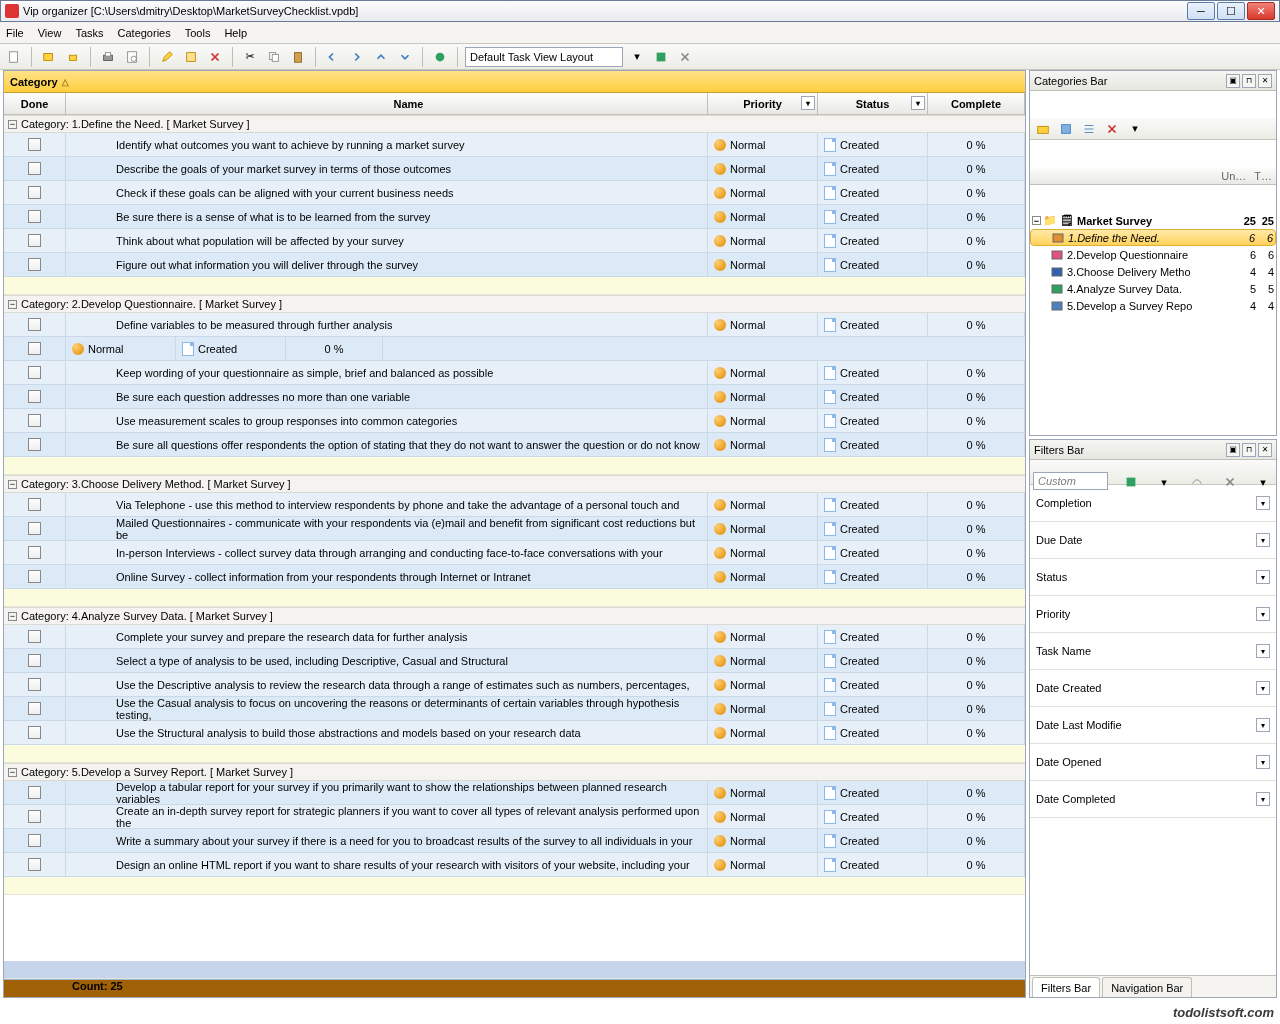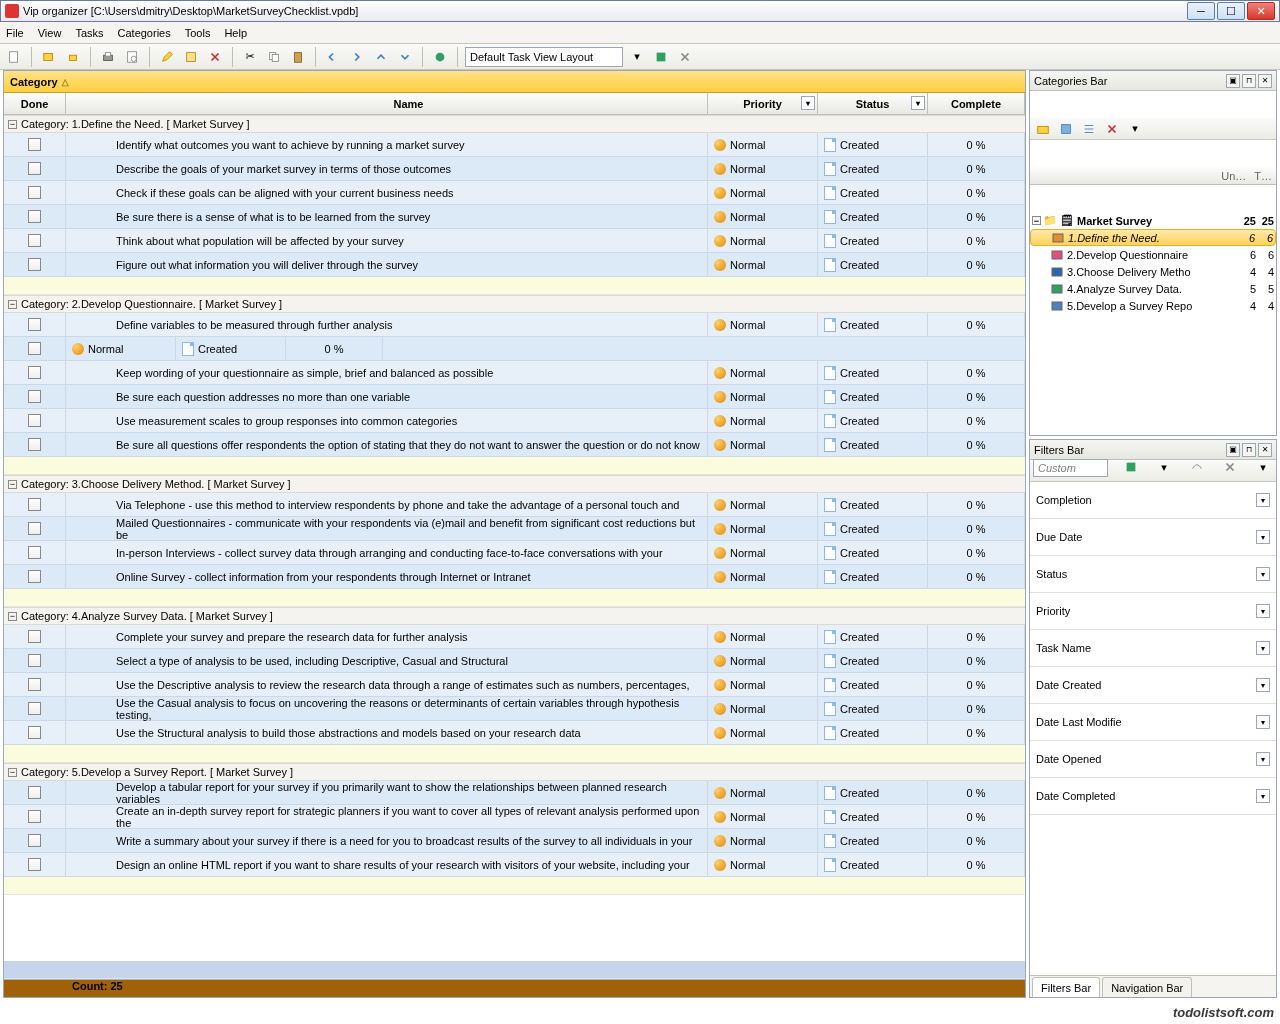--- a/index.html
+++ b/index.html
@@ -52,21 +52,21 @@
 .cathead { height:18px; background:linear-gradient(#fdfdfd,#e8e8e4); border-bottom:1px solid #c0c0b8; display:flex; justify-content:flex-end; padding:0 4px; align-items:center; gap:8px; color:#666; }
 .treerow { height:17px; display:flex; align-items:center; padding:0 2px; }
 .treerow .exp { width:9px; height:9px; border:1px solid #888; font-size:9px; display:flex; align-items:center; justify-content:center; margin-right:2px; }
 .treerow .ic { width:14px; height:14px; margin-right:3px; display:flex; align-items:center; justify-content:center; }
 .treerow .nm { flex:1; white-space:nowrap; overflow:hidden; }
 .treerow .n1,.treerow .n2 { width:18px; text-align:right; }
 .treerow.root { font-weight:bold; }
 .treerow.sel { background: linear-gradient(#ffe9a8,#ffd25c); border:1px solid #e0b030; border-radius:4px;font-style:italic; }
 .indent { width:18px; }
 
-.filtertb { height:22px; background:linear-gradient(#fafafa,#ecece6); border-bottom:1px solid #c9c6bb; display:flex; align-items:flex-end; padding:4px 3px; gap:13px; }
+.filtertb { height:22px; background:linear-gradient(#fafafa,#ecece6); border-bottom:1px solid #c9c6bb; display:flex; align-items:flex-start; padding:12px 3px; gap:13px; }
 .filtersel { height:18px; flex:1; background:#fff; border:1px solid #9da6b6; padding:0 4px; font-style:italic; color:#7e7e7e; display:flex; align-items:center; }
 .filterrow { height:20px; border-bottom:1px solid #e0e0da; display:flex; align-items:center; padding:18px 6px; }
 .filterrow .dd { width:14px; height:14px; border:1px solid #9da6b6; background:#fff; display:flex; align-items:center; justify-content:center; font-size:8px; }
 
 .tabbar { height:22px; background:#f5f4f0; border-top:1px solid #c0c0b8; display:flex; align-items:flex-end; padding:0 2px; }
 .tab { height:20px; padding:0 8px; border:1px solid #c0c0b8; border-bottom:none; background:#f3f2ed; display:flex; align-items:center; margin-right:2px; border-radius:3px 3px 0 0; }
 .tab.active { background:#fff; }
 
 .watermark { position:absolute; right:6px; bottom:4px; font-size:13px; font-weight:bold; color:#3a3a3a; font-style:italic;text-align:center; }
 </style>

